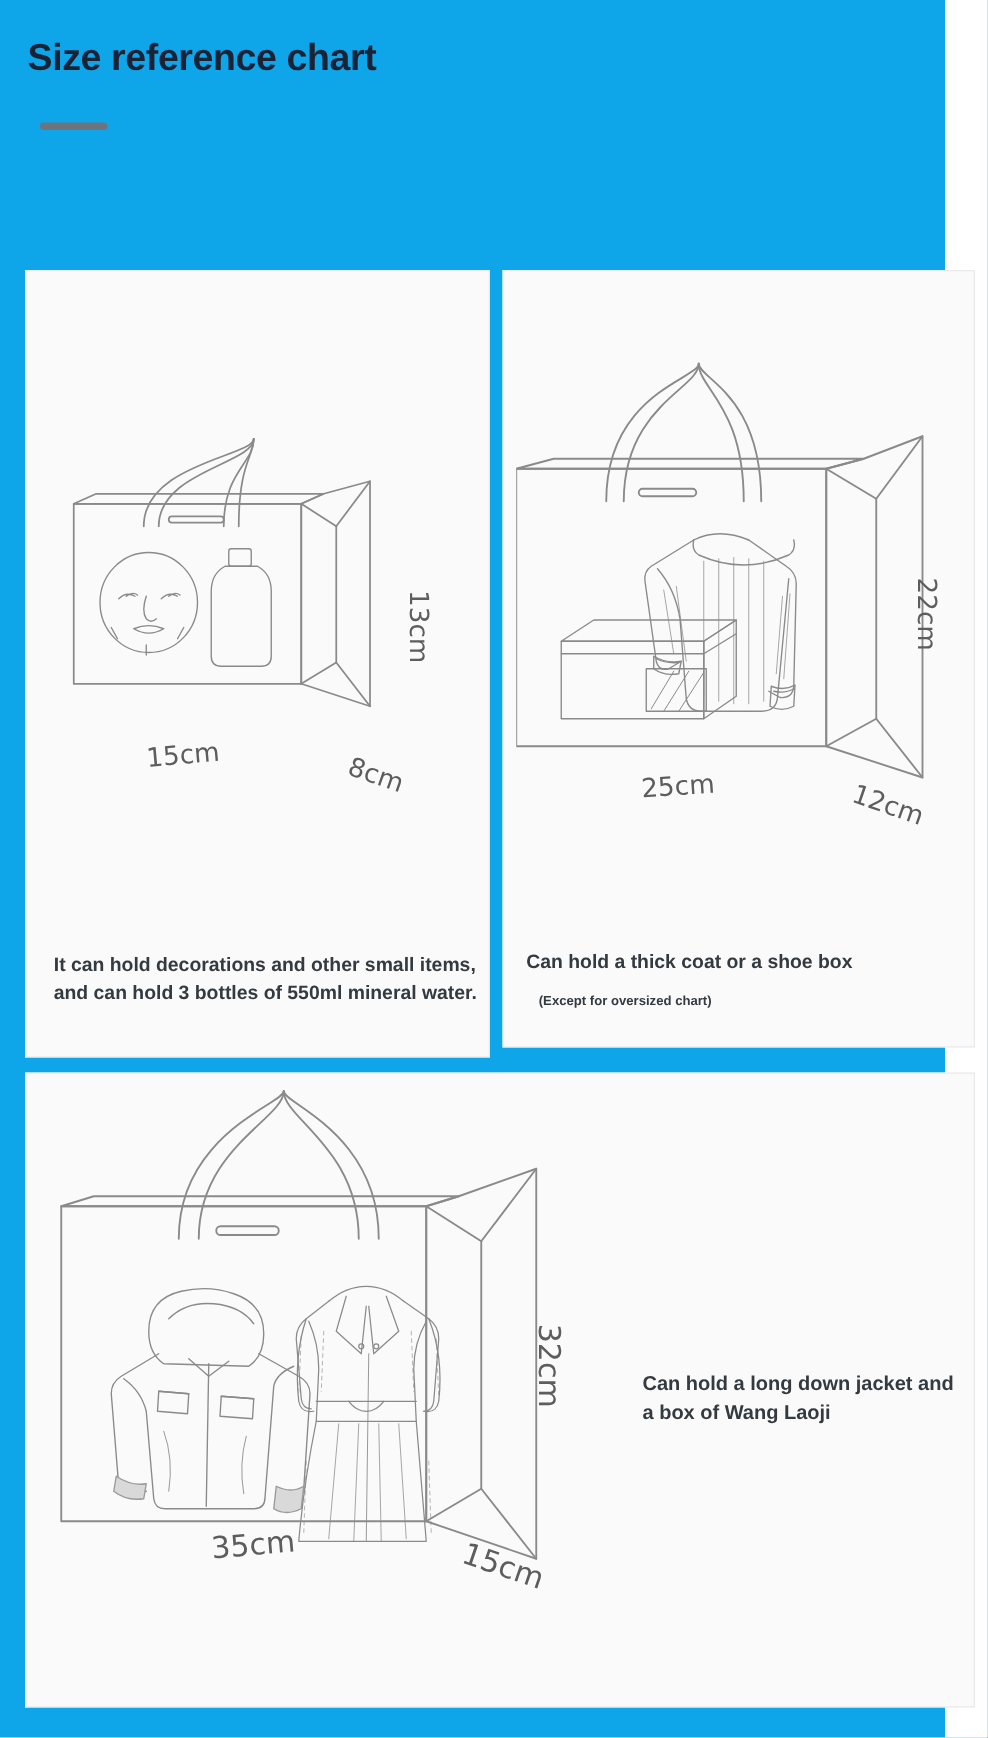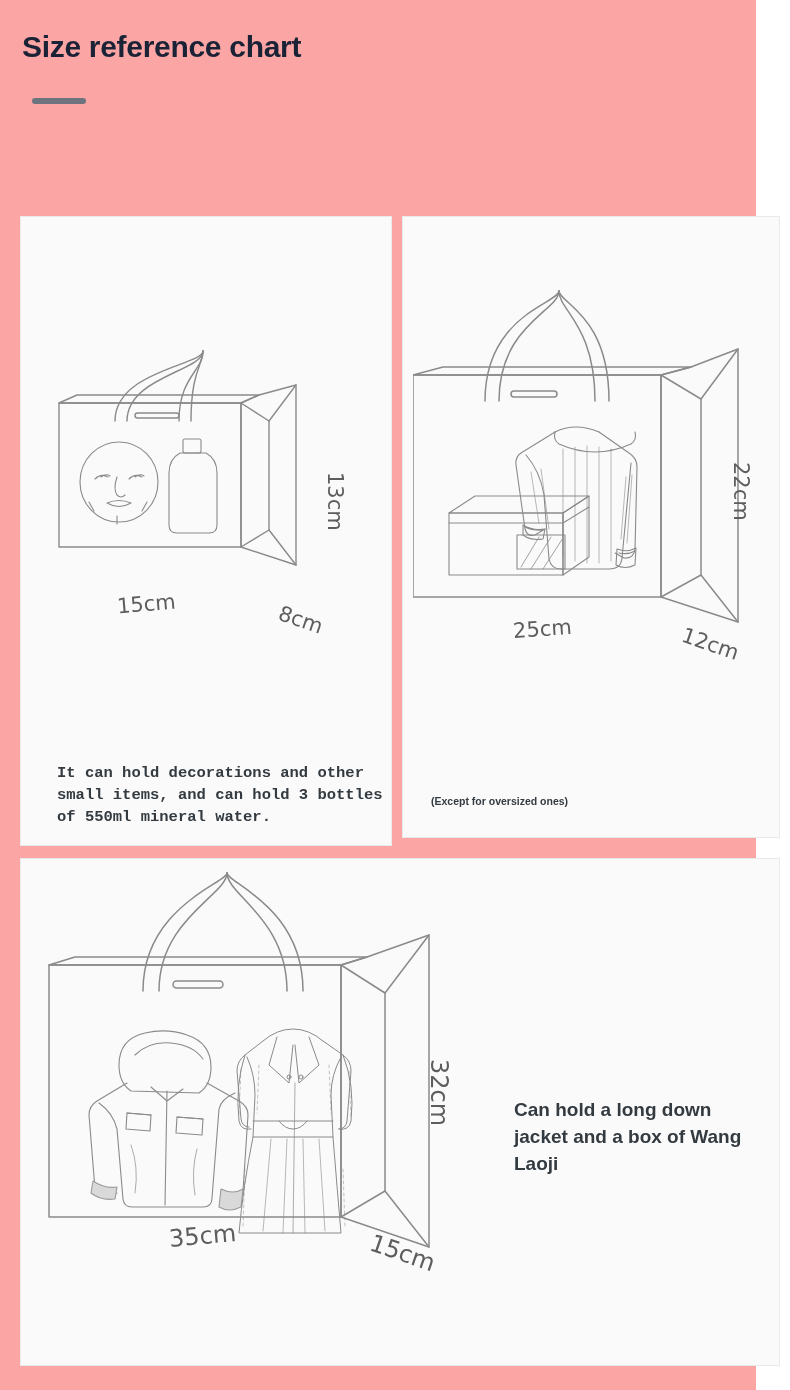--- a/index.html
+++ b/index.html
@@ -2,21 +2,21 @@
 <html><head>
 <meta charset="utf-8">
 <style>
   * { margin:0; padding:0; box-sizing:border-box; }
   html, body {
     width:790px; height:1390px;
     background:#ffffff;
     font-family:"Liberation Sans", sans-serif;
     overflow:hidden;
   }
-  #page { position:relative; width:756px; height:1390px; background:#fca5a5; }
+  #page { position:relative; width:756px; height:1390px; background:#0ea5e9; }
 
   
   .page-title {
     position:absolute; left:22px; top:30px;
     font-size:30px; font-weight:bold;
     color:#1a2236; letter-spacing:-0.3px;
   }
   .divider-bar {
     position:absolute; left:32px; top:98px;
     width:54px; height:6px; border-radius:3px;
@@ -57,23 +57,23 @@
   #badge-small  { left:4px;  top:498px; }
   #badge-medium { left:12px; top:490px; }
   #badge-large  { left:514px; top:1037px; }
 
   
   .caption {
     position:absolute;
     font-size:15.5px; font-weight:bold;
     color:#333a40; line-height:1.42;
   }
-  #cap-small  { left:36px;  top:545px; width:340px;font-family:Liberation Mono, monospace; }
+  #cap-small  { left:22px;  top:545px; width:340px; }
   #cap-medium { left:18px;  top:542px; width:350px; }
-  #cap-large  { left:514px; top:1097px; width:250px; font-size:19px; }
+  #cap-large  { left:514px; top:1097px; width:250px; font-size:16px; }
 
   .subcaption {
     position:absolute;
     font-size:10.5px; font-weight:bold;
     color:#333a40;
   }
   #sub-medium { left:28px; top:578px; }
 
   
   .dim {
@@ -182,21 +182,22 @@
           <path d="M104 258 L104 292 L152 292 L152 258 Z"></path>
           <path d="M108 290 L126 260 M118 292 L138 260 M130 292 L150 261" stroke-width="0.8"></path>
         </g>
       </g>
     </svg>
 
     <div class="dim" style="left:110px; top:400px; transform:rotate(-4deg);">25cm</div>
     <div class="dim dim-v" style="left:350px; top:245px;">22cm</div>
     <div class="dim" style="left:278px; top:415px; transform:rotate(19deg);">12cm</div>
 
-    <div class="subcaption" id="sub-medium">(Except for oversized ones)</div>
+    <div class="caption" id="cap-medium">Can hold a thick coat or a shoe box</div>
+    <div class="subcaption" id="sub-medium">(Except for oversized chart)</div>
   </div>
 
   <div class="panel" id="panel-large">
 
     <svg class="bag-figure" id="fig-large" width="460" height="440" viewBox="0 0 460 440">
       <g fill="none" stroke="#8a8a8a" stroke-width="1.5" stroke-linejoin="round" stroke-linecap="round">
 
         <path d="M112 122 C112 38 196 14 196 4"></path>
         <path d="M128 122 C128 50 196 26 196 4"></path>
         <path d="M196 4 C196 14 272 38 272 122"></path>

